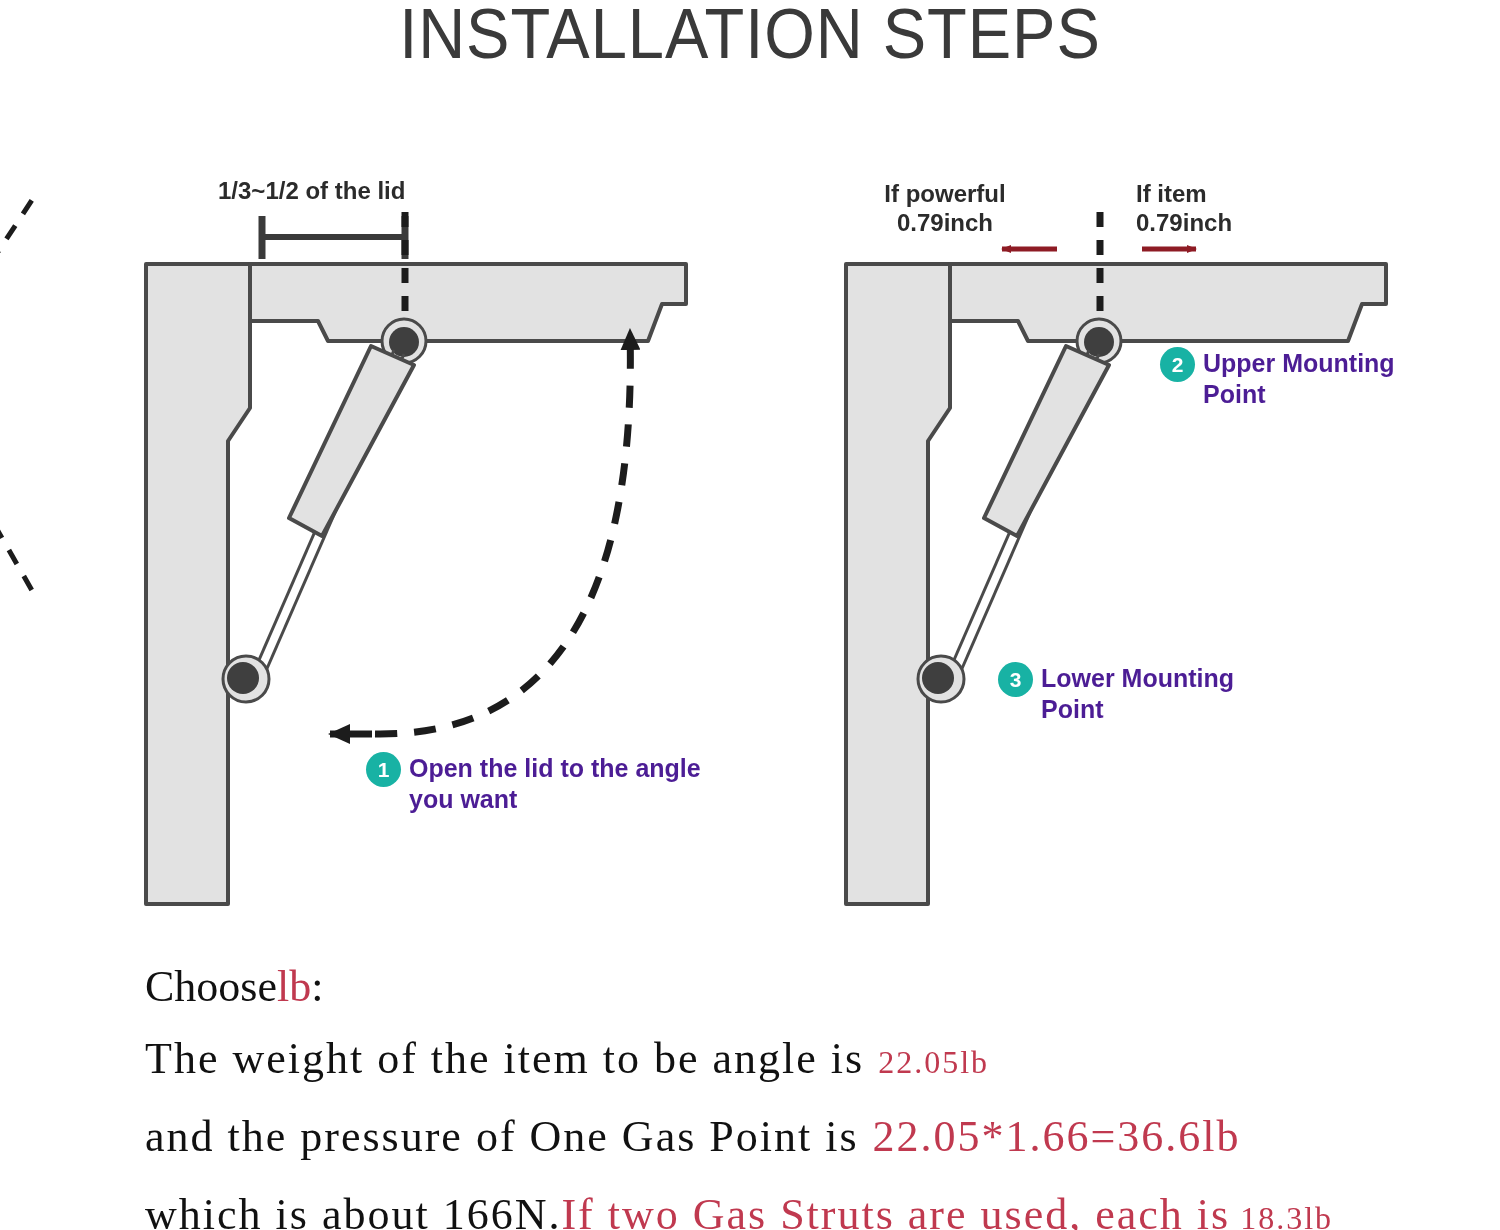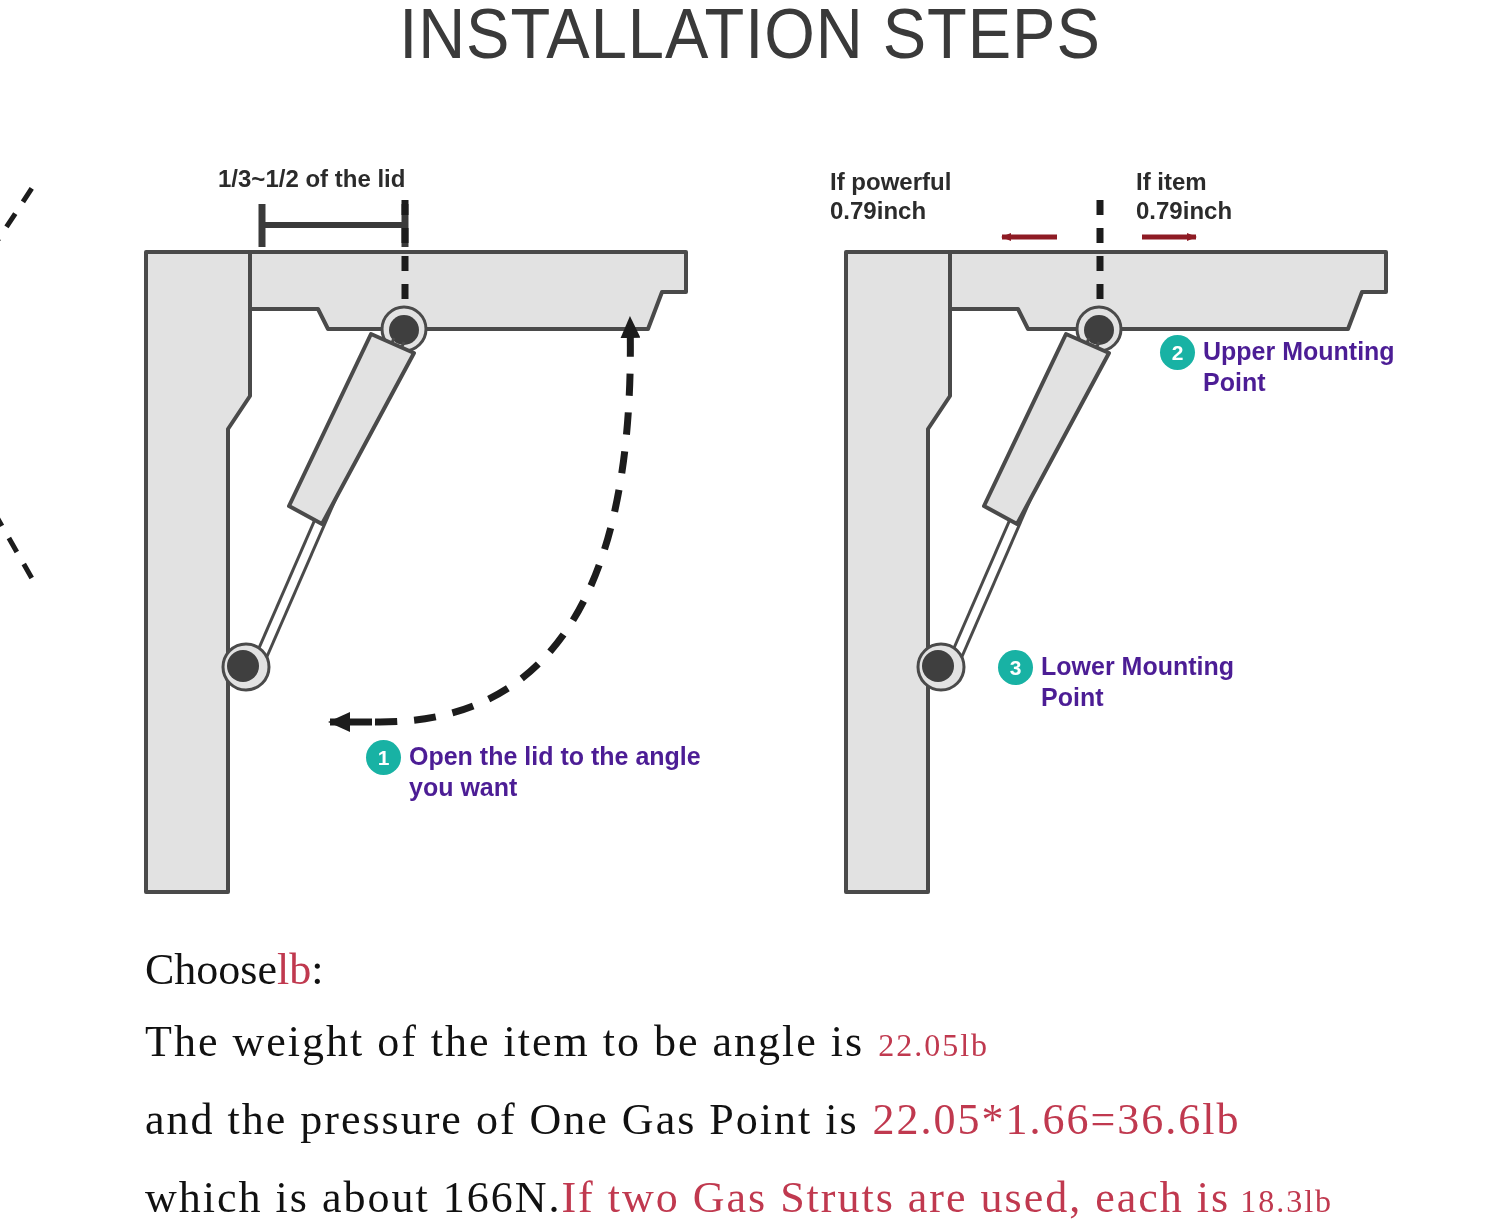--- a/index.html
+++ b/index.html
@@ -29,21 +29,21 @@
     letter-spacing: 1px;
     color: #3a3a3a;
     white-space: nowrap;
     transform: scaleX(0.93);
     transform-origin: center top;
   }
 
   
   #diagram-area {
     position: absolute;
-    top: 4px;
+    top: 16px;
     left: 0;
     width: 1203px;
     height: 930px;
   }
   #diagram-svg {
     position: absolute;
     top: 0;
     left: 0;
   }
 
@@ -79,38 +79,39 @@
 
   .dim-label {
     position: absolute;
     font-family: "Liberation Sans", sans-serif;
     font-size: 24px;
     font-weight: 700;
     color: #2b2b2b;
     white-space: pre-line;
     line-height: 1.22;
   }
-  .dim-label.rightal { text-align: left; }
+  .dim-label.rightal { text-align: center; }
 
   
   #bottom-text {
     position: absolute;
     left: 0;
     top: 930px;
     width: 1500px;
     height: 300px;
     font-family: "Liberation Serif", serif;
   }
   .btline {
     position: absolute;
     left: 145px;
     white-space: nowrap;
     color: #111111;
     font-family: "Liberation Serif", serif;
     letter-spacing: 2px;
+    margin-top: 17px;
   }
   .red { color: #c0394f; }
   .big { font-size: 44px; }
   .sm  { font-size: 32px; }
   .lh1 { top: 14px;  font-size: 42px; letter-spacing: 0px;}
   .lh2 { top: 86px;  font-size: 42px; }
   .lh3 { top: 164px; font-size: 42px; }
   .lh4 { top: 242px; font-size: 42px; }
 </style>
 </head>

